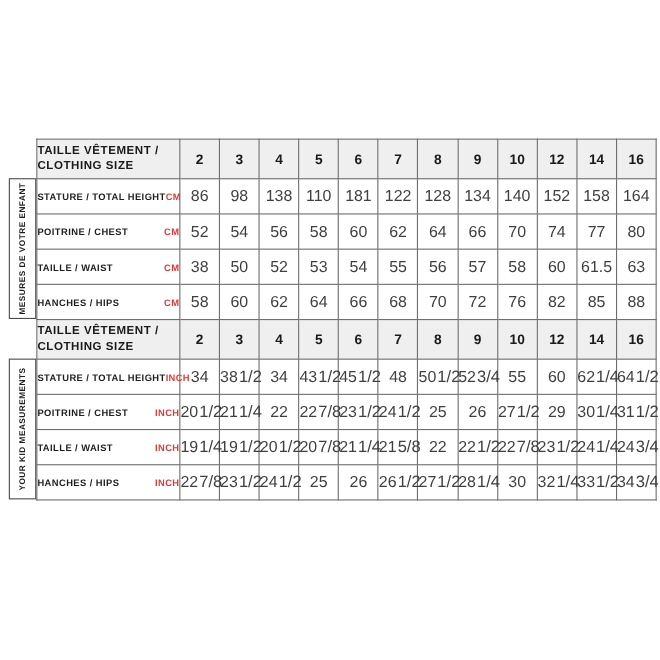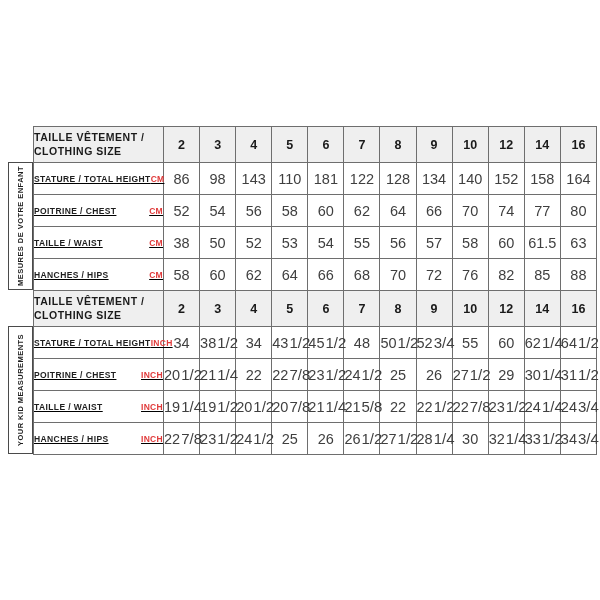--- a/index.html
+++ b/index.html
@@ -78,21 +78,20 @@
     color: #1a1a1a;
   }
   td.label-cell {
     padding: 0 8px 0 9px;
   }
   .label-flex {
     display: flex;
     align-items: center;
     justify-content: space-between;
     width: 100%;
-    text-decoration: underline;
   }
   .row-label {
     font-size: 8.5px;
     font-weight: bold;
     letter-spacing: 0.4px;
     color: #1e1e1e;
     white-space: nowrap;
   }
   .unit {
     font-size: 8.5px;
@@ -165,21 +164,21 @@
           </tr>
           <tr class="data-row">
             <td class="label-cell">
               <div class="label-flex">
                 <span class="row-label">STATURE / TOTAL HEIGHT</span>
                 <span class="unit">CM</span>
               </div>
             </td>
             <td class="num-cell">86</td>
             <td class="num-cell">98</td>
-            <td class="num-cell">143</td>
+            <td class="num-cell">138</td>
             <td class="num-cell">110</td>
             <td class="num-cell">181</td>
             <td class="num-cell">122</td>
             <td class="num-cell">128</td>
             <td class="num-cell">134</td>
             <td class="num-cell">140</td>
             <td class="num-cell">152</td>
             <td class="num-cell">158</td>
             <td class="num-cell">164</td>
           </tr>

